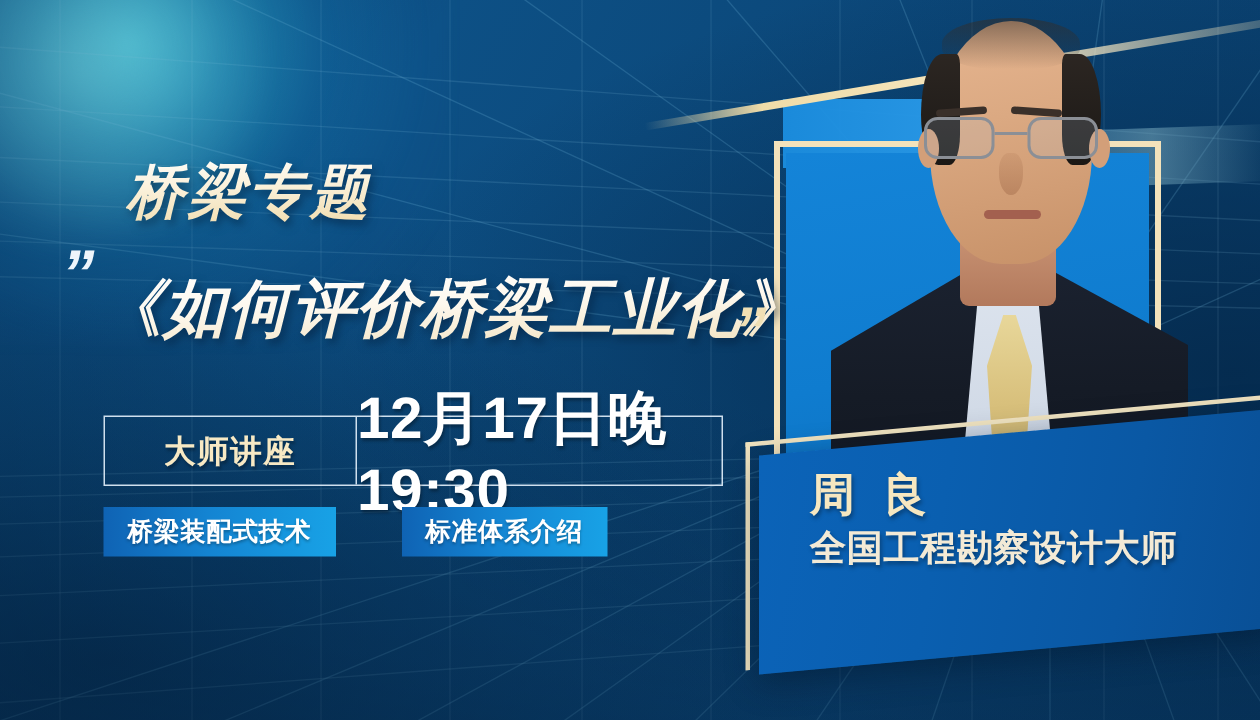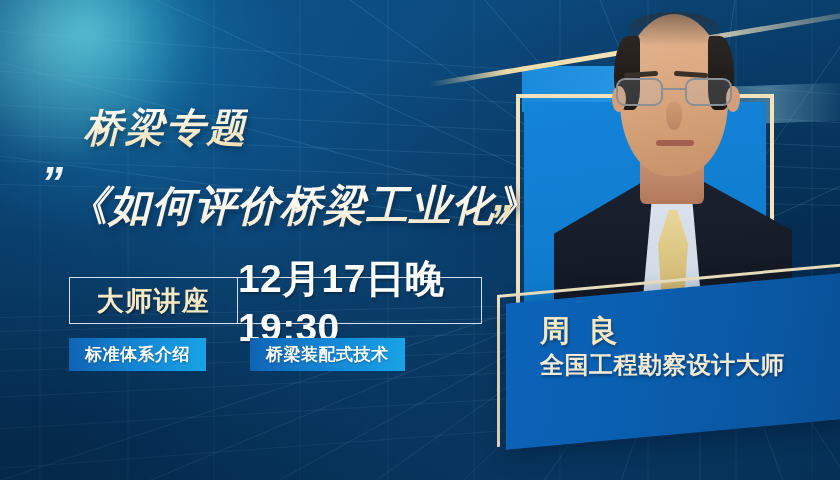--- a/index.html
+++ b/index.html
@@ -190,21 +190,21 @@
 
   
   .infobox{
     position:absolute;left:69px;top:277px;width:413px;height:47px;
     border:1.6px solid rgba(225,238,250,.92);
     display:flex;align-items:stretch;
   }
   .infobox .cell{display:flex;align-items:center;justify-content:center;}
   .cell-lecture{width:168px;border-right:1.6px solid rgba(225,238,250,.92);}
   .cell-lecture span{
-    font-size:27px;font-weight:bold;color:#f7e9c4;letter-spacing:.05em;
+    font-size:21px;font-weight:bold;color:#f7e9c4;letter-spacing:.05em;
     text-shadow:1px 2px 2px rgba(0,0,0,.3);
   }
   .cell-date{flex:1;}
   .cell-date span{
     font-size:39px;font-weight:bold;color:#ffffff;letter-spacing:.01em;
     text-shadow:1px 2px 2px rgba(0,0,0,.3);
   }
 
   
   .tags{position:absolute;left:69px;top:338px;display:flex;gap:44px;}
@@ -323,22 +323,22 @@
   <div class="infobox">
     <div class="cell cell-lecture">
       <span>大师讲座</span>
     </div>
     <div class="cell cell-date">
       <span>12月17日晚19:30</span>
     </div>
   </div>
 
   <div class="tags">
+    <div class="tag tag-1">桥梁装配式技术</div>
     <div class="tag tag-2">标准体系介绍</div>
-    <div class="tag tag-1">桥梁装配式技术</div>
   </div>
 
   <div class="nameplate-gold"></div>
   <div class="nameplate">
     <div class="nameplate-inner">
       <div class="sp-name">周 良</div>
       <div class="sp-title">全国工程勘察设计大师</div>
     </div>
   </div>
 

